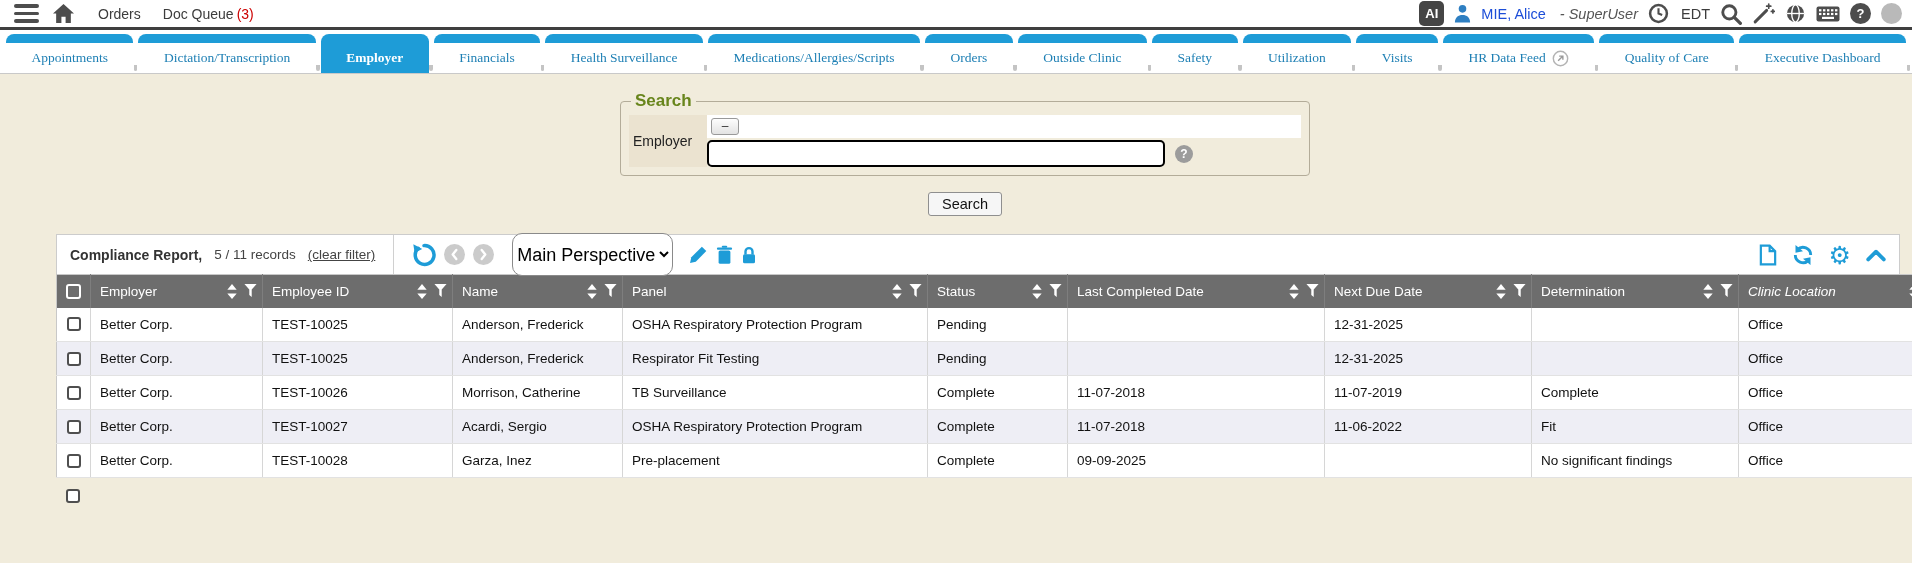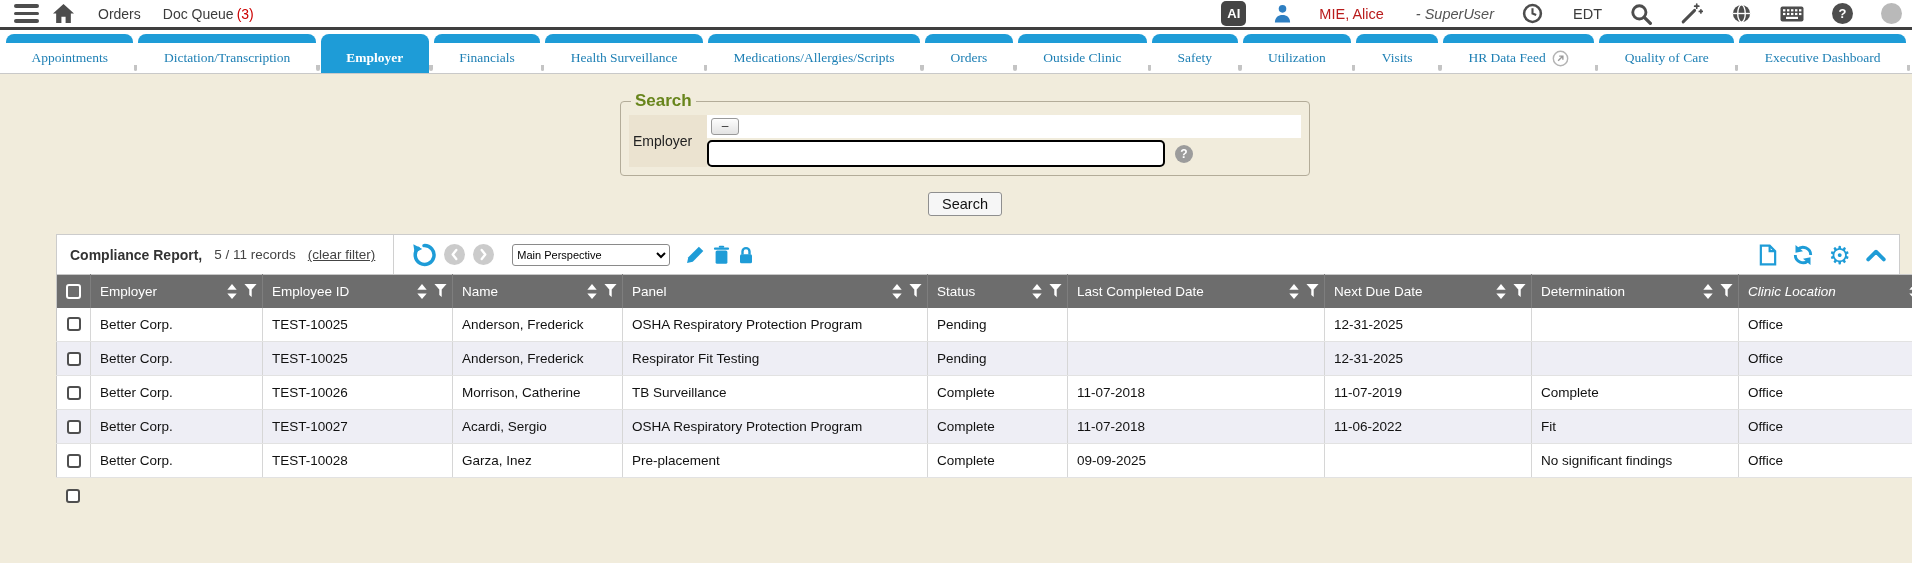--- a/index.html
+++ b/index.html
@@ -13,24 +13,24 @@
   
   .topbar {
     height:30px; background:#fff; border-bottom:3px solid #3f3f3f;
     display:flex; align-items:center; padding:0 10px; gap:14px;
   }
   .hamburger { display:flex; flex-direction:column; gap:4px; cursor:pointer; margin-left:4px;}
   .hamburger span { width:25px; height:3.5px; background:#4d4d4d; border-radius:2px; }
   .topbar-nav { display:flex; align-items:center; gap:22px; margin-left:10px; font-size:14px; color:#3c3c3c; }
   .topbar-nav .navitem { cursor:pointer; }
   .count-red { color:#c00; margin-left:3px; }
-  .topbar-right { margin-left:auto; display:flex; align-items:center; gap:28px; }
+  .topbar-right { margin-left:auto; display:flex; align-items:center; gap:10px; }
   .ai-badge { width:25px; height:25px; background:#454545; border-radius:5px; color:#fff;
     font-weight:bold; font-size:13px; display:flex; align-items:center; justify-content:center; }
-  .user-name { font-size:14.5px; color:#b91c1c;text-align:right; }
+  .user-name { font-size:14.5px; color:#1d4ed8;text-align:right; }
   .user-role { font-size:14.5px; color:#555; font-style:italic; margin-left:4px; }
   .tz { font-size:14.5px; color:#3c3c3c; margin-left:2px;}
   .circle-dark { width:21px; height:21px; border-radius:50%; background:#4d4d4d; color:#fff;
     font-weight:bold; font-size:13px; display:flex; align-items:center; justify-content:center; }
   .status-orb { width:21px; height:21px; border-radius:50%; background:#b9b9b9; }
   .icon { display:inline-flex; align-items:center; justify-content:center; }
   
   .tabbar {
     background:#fff; border-bottom:1px solid #c9c9c9;
     display:flex; gap:5px; padding:4px 6px 0 6px; align-items:flex-start; height:44px;
@@ -72,22 +72,22 @@
   .toolbar {
     background:#fff; border:1px solid #ccc; border-bottom:none;
     height:40px; display:flex; align-items:center; padding:0 13px; gap:8px;
   }
   .toolbar-title { font-size:14px; font-weight:bold; color:#333; }
   .toolbar-records { font-size:13.5px; color:#444; margin-left:4px; }
   .clear-filter { font-size:13.5px; color:#444; text-decoration:underline; cursor:pointer; margin-left:4px; }
   .v-divider { width:1px; align-self:stretch; background:#d0d0d0; margin:0 10px; }
   .nav-circle { width:21px; height:21px; border-radius:50%; background:#cbcbcb;
     display:inline-flex; align-items:center; justify-content:center; cursor:pointer; }
-  .perspective-select { height:22px; min-width:158px; font-size:11px; margin:0 8px 0 10px;
-    border:1px solid #8a8a8a; border-radius:3px; background:#fff; font-family:"Liberation Sans",sans-serif; }
+  .perspective-select { height:43px; min-width:158px; font-size:18px; margin:0 8px 0 10px;
+    border:1px solid #8a8a8a; border-radius:10px; background:#fff; font-family:"Liberation Sans",sans-serif; }
   .tool-icon { cursor:pointer; }
   .toolbar-right { margin-left:auto; display:flex; align-items:center; gap:15px; }
   .gear-glyph { font-size:25px; color:#1e9cd7; line-height:22px; cursor:pointer; }
   
   table.report { width:100%; border-collapse:collapse; background:#fff; border:1px solid #c8c8c8; table-layout:fixed; }
   thead th { background:#6d6d6d; color:#fff; font-weight:normal; font-size:13.5px;
     height:33px; text-align:left; border-right:1px solid #7e7e7e; padding:0 5px 0 9px; }
   thead th:last-child { border-right:none;font-style:italic; }
   .th-inner { display:flex; align-items:center; justify-content:space-between; gap:4px; }
   .th-icons { display:inline-flex; align-items:center; gap:7px; }

